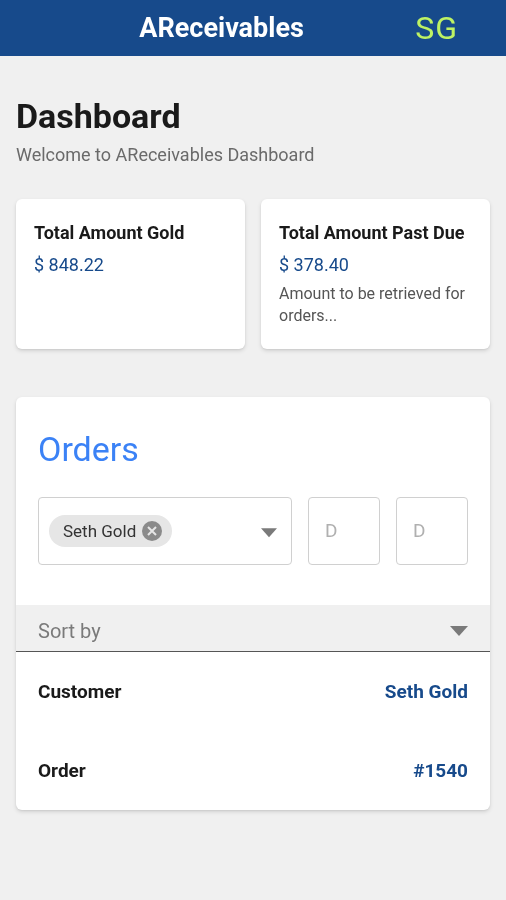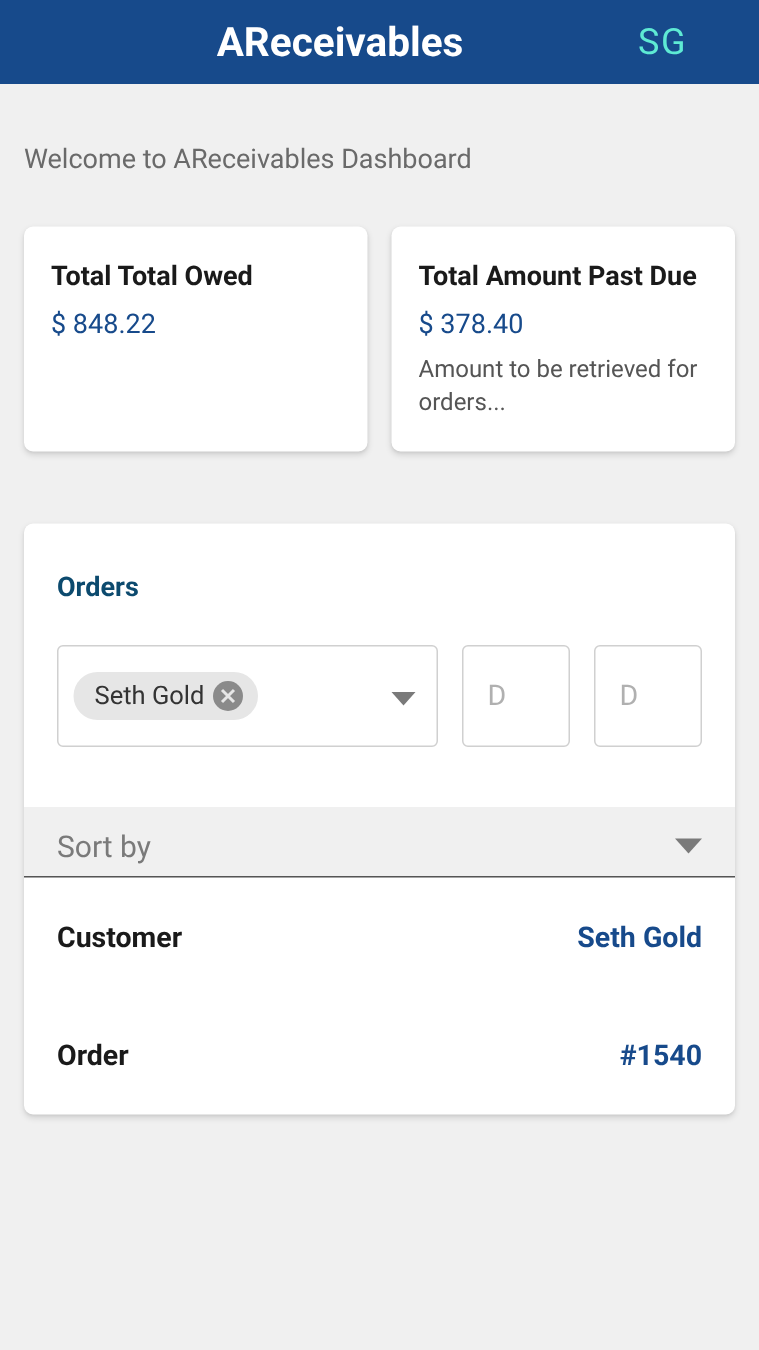--- a/index.html
+++ b/index.html
@@ -20,22 +20,22 @@
     }
     .app-title {
       color: #fff;
       font-size: 27px;
       font-weight: 700;
       flex: 1;
       text-align: center;
       padding-left: 28px;
     }
     .avatar {
-      color: #5eead4;
-      font-size: 24px;
+      color: #bef264;
+      font-size: 32px;
       font-weight: 400;
       letter-spacing: 1px;
     }
     .content {
       padding: 40px 16px 0 16px;
     }
     .page-title {
       font-size: 34px;
       font-weight: 700;
       color: #1a1a1a;
@@ -75,23 +75,23 @@
       color: #555;
       line-height: 1.35;
     }
     .orders-panel {
       background: #fff;
       border-radius: 6px;
       box-shadow: 0 2px 4px rgba(0,0,0,0.12), 0 1px 2px rgba(0,0,0,0.06);
       padding: 32px 22px 0 22px;
     }
     .orders-title {
-      font-size: 18px;
-      font-weight: 700;
-      color: #0c4a6e;
+      font-size: 34px;
+      font-weight: 400;
+      color: #3b82f6;
       margin-bottom: 28px;
     }
     .filters-row {
       display: flex;
       gap: 16px;
       margin-bottom: 40px;
     }
     .filter-chip-box {
       flex: 1;
       border: 1px solid #d0d0d0;
@@ -191,25 +191,26 @@
   </style>
 </head>
 <body>
 
 <div class="header">
   <div class="app-title">AReceivables</div>
   <div class="avatar">SG</div>
 </div>
 
 <div class="content">
+  <div class="page-title">Dashboard</div>
   <div class="page-subtitle">Welcome to AReceivables Dashboard</div>
 
   <div class="cards-row">
     <div class="stat-card">
-      <div class="stat-card-title">Total Total Owed</div>
+      <div class="stat-card-title">Total Amount Gold</div>
       <div class="stat-card-value">$ 848.22</div>
     </div>
     <div class="stat-card">
       <div class="stat-card-title">Total Amount Past Due</div>
       <div class="stat-card-value">$ 378.40</div>
       <div class="stat-card-desc">Amount to be retrieved for orders...</div>
     </div>
   </div>
 
   <div class="orders-panel">

